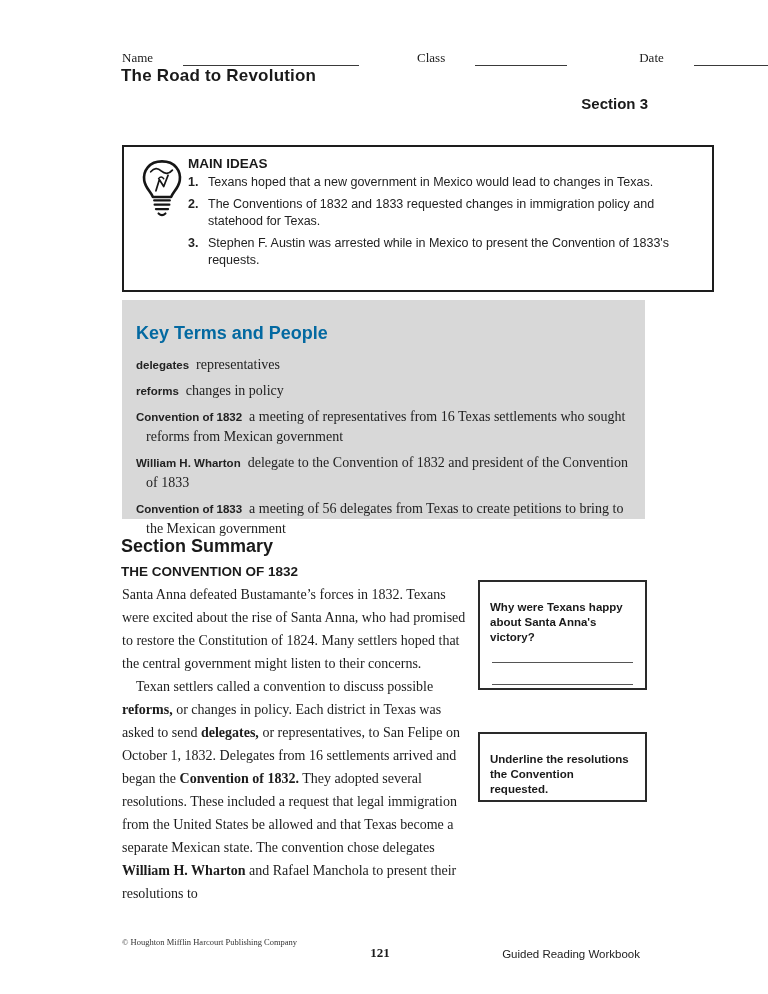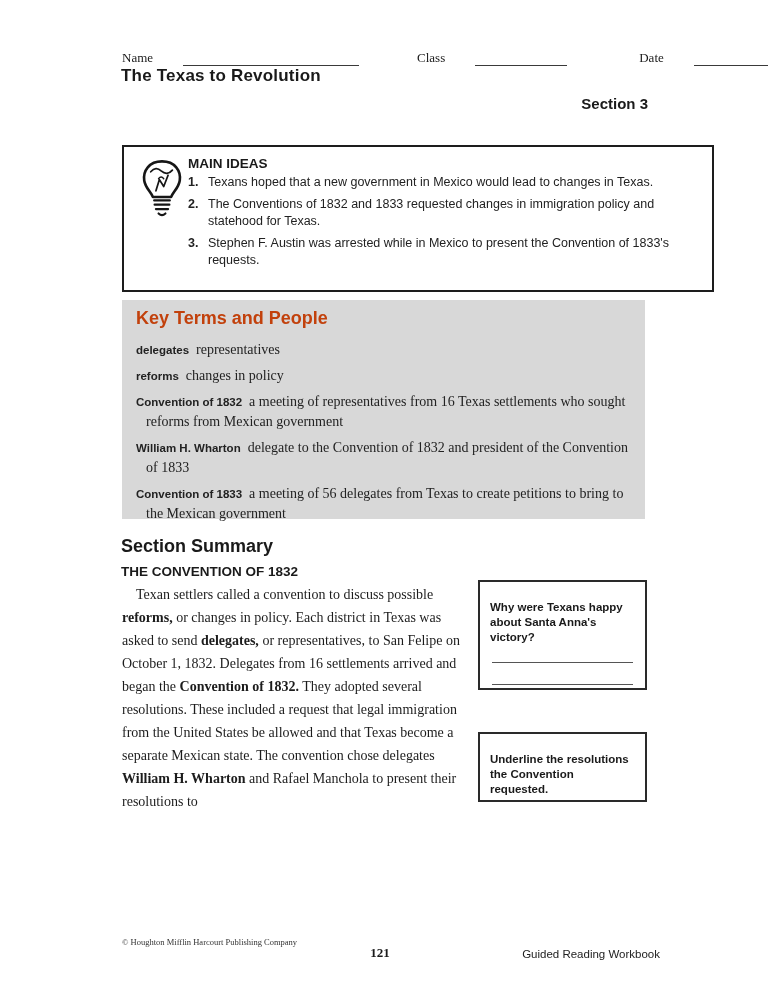--- a/index.html
+++ b/index.html
@@ -51,21 +51,21 @@
   }
   .mi-num { flex:none; width:20px; font-weight:bold; }
   .mi-text { flex:1; }
 
   
   .key-terms-box {
     position:absolute; left:122px; top:300px; width:523px; height:219px;
     background:#d8d8d8; box-sizing:border-box; padding:8px 16px 8px 14px;
   }
   .kt-heading {
-    font:bold 18px "Liberation Sans", sans-serif; margin:0 0 11px 0; color:#c2410c;
+    font:bold 18px "Liberation Sans", sans-serif; margin:15px 0 11px 0; color:#0369a1;
   }
   .term-row {
     margin:0 0 6px 0; padding-left:10px; text-indent:-10px;
     font:14px "Liberation Serif", serif; line-height:20px; color:#222;
   }
   .term-name {
     font-family:"Liberation Sans", sans-serif; font-weight:bold; font-size:11.5px;
   }
 
   
@@ -100,41 +100,41 @@
   
   .copyright {
     position:absolute; left:122px; top:937px;
     font:8.5px "Liberation Serif", serif; color:#333;
   }
   .page-num {
     position:absolute; left:340px; top:945px; width:80px; text-align:center;
     font:bold 13px "Liberation Serif", serif;
   }
   .workbook {
-    position:absolute; right:108px; top:948px;
+    position:absolute; right:128px; top:948px;
     font:11.5px "Liberation Sans", sans-serif; color:#222;
   }
 </style>
 </head>
 <body>
 
 <div class="page">
 
   <div class="header-row">
     <span class="hdr-label">Name</span>
     <span class="hdr-line name"></span>
     <span class="gap1"></span>
     <span class="hdr-label">Class</span>
     <span class="hdr-line class"></span>
     <span class="gap2"></span>
     <span class="hdr-label">Date</span>
     <span class="hdr-line date"></span>
   </div>
 
-  <div class="doc-title">The Texas to Revolution</div>
+  <div class="doc-title">The Road to Revolution</div>
   <div class="section-label">Section 3</div>
 
   <div class="main-ideas-box">
     <div class="bulb-wrap">
       <svg viewBox="0 0 60 74" width="52" height="66" fill="none" stroke="#161616" stroke-linecap="round" stroke-linejoin="round">
 
         <path d="M30 4 C 15 4, 8 15, 9.5 26 C 10.6 34, 16.5 38.5, 19.5 45 L 40.5 45 C 43.5 38.5, 49.4 34, 50.5 26 C 52 15, 45 4, 30 4 Z" stroke-width="3"></path>
 
         <path d="M17 16 q 6 -7 12 -1 q 7 6 13 -1" stroke-width="2"></path>
 
@@ -173,20 +173,21 @@
         <p class="term-row"><span class="term-name">reforms</span><span> changes in policy</span></p>
         <p class="term-row"><span class="term-name">Convention of 1832</span><span> a meeting of representatives from 16 Texas settlements who sought reforms from Mexican government</span></p>
         <p class="term-row"><span class="term-name">William H. Wharton</span><span> delegate to the Convention of 1832 and president of the Convention of 1833</span></p>
         <p class="term-row"><span class="term-name">Convention of 1833</span><span> a meeting of 56 delegates from Texas to create petitions to bring to the Mexican government</span></p>
       </div>
   </div>
 
   <div class="summary-heading">Section Summary</div>
   <div class="summary-subheading">THE CONVENTION OF 1832</div>
   <div class="body-col">
+      <p><span>Santa Anna defeated Bustamante’s forces in 1832. Texans were excited about the rise of Santa Anna, who had promised to restore the  Constitution of 1824. Many settlers hoped that the central government might listen to their concerns.</span></p>
       <p class="indent"><span>Texan settlers called a convention to discuss possible </span><span class="b">reforms,</span><span> or changes in policy. Each district in Texas was asked to send </span><span class="b">delegates,</span><span> or representatives, to San Felipe on October 1, 1832. Delegates from 16 settlements arrived and began the </span><span class="b">Convention of 1832.</span><span> They adopted several resolutions. These included a request that legal immigration from the United States be allowed and that Texas become a separate Mexican state. The convention chose delegates </span><span class="b">William H. Wharton</span><span> and Rafael Manchola to present their resolutions to</span></p>
     </div>
 
   <div class="margin-notes">
       <div class="note-box nb-0">
         <div class="note-text">Why were Texans happy about Santa Anna's victory?</div>
         <div class="ans-line first"></div>
         <div class="ans-line"></div>
       </div>
       <div class="note-box nb-1">

